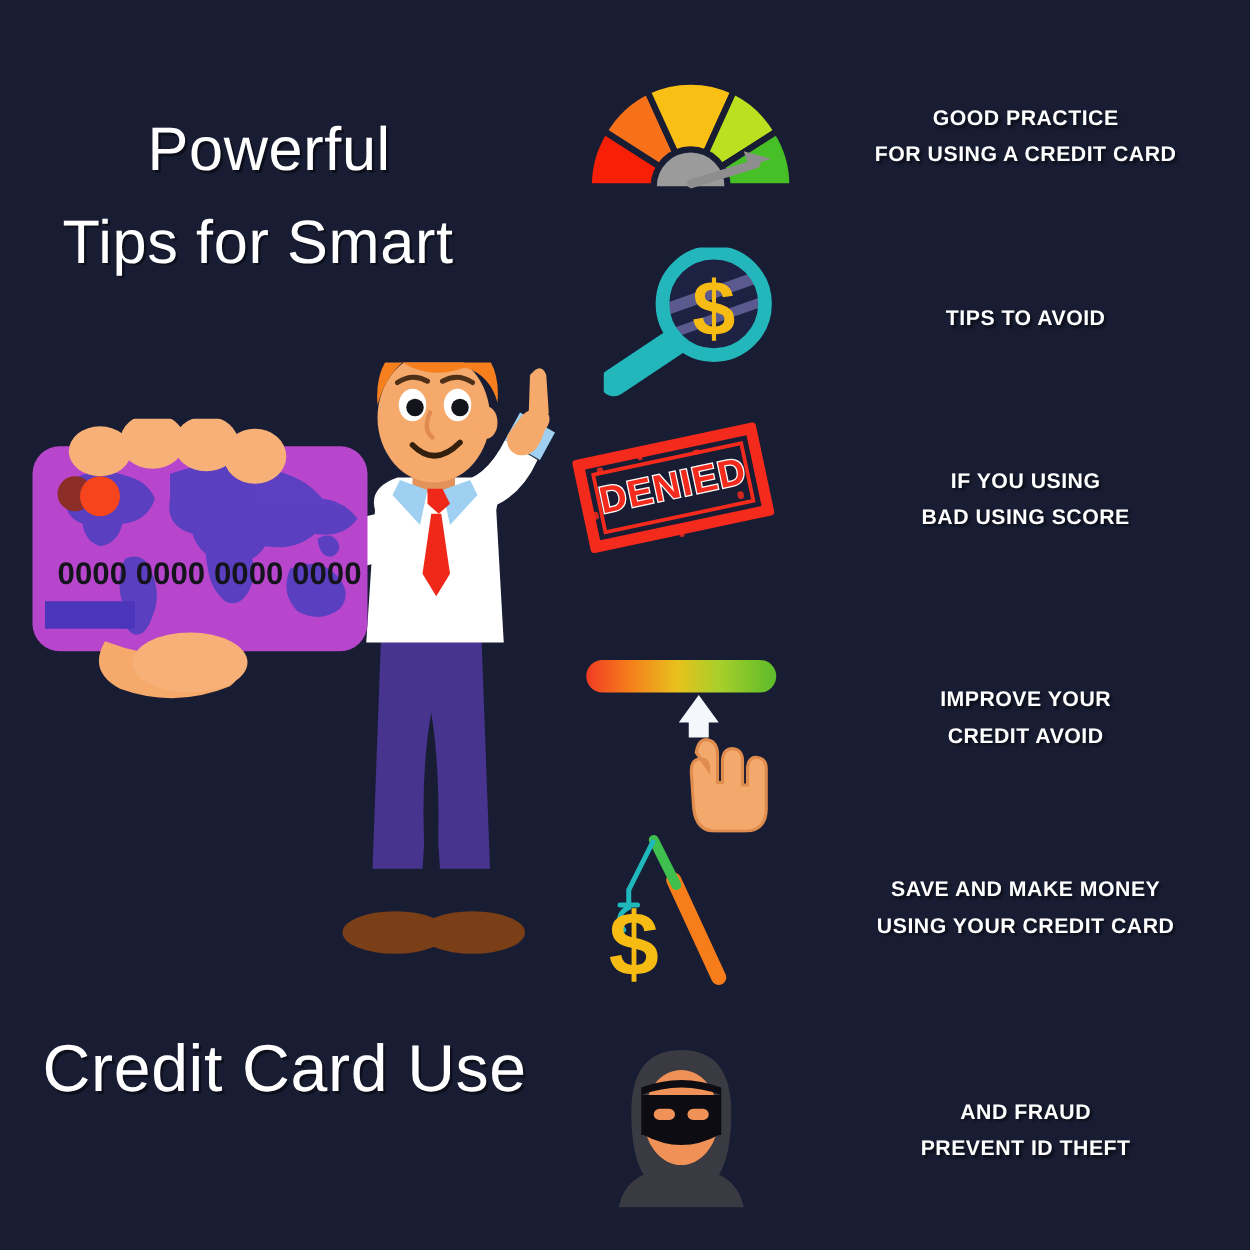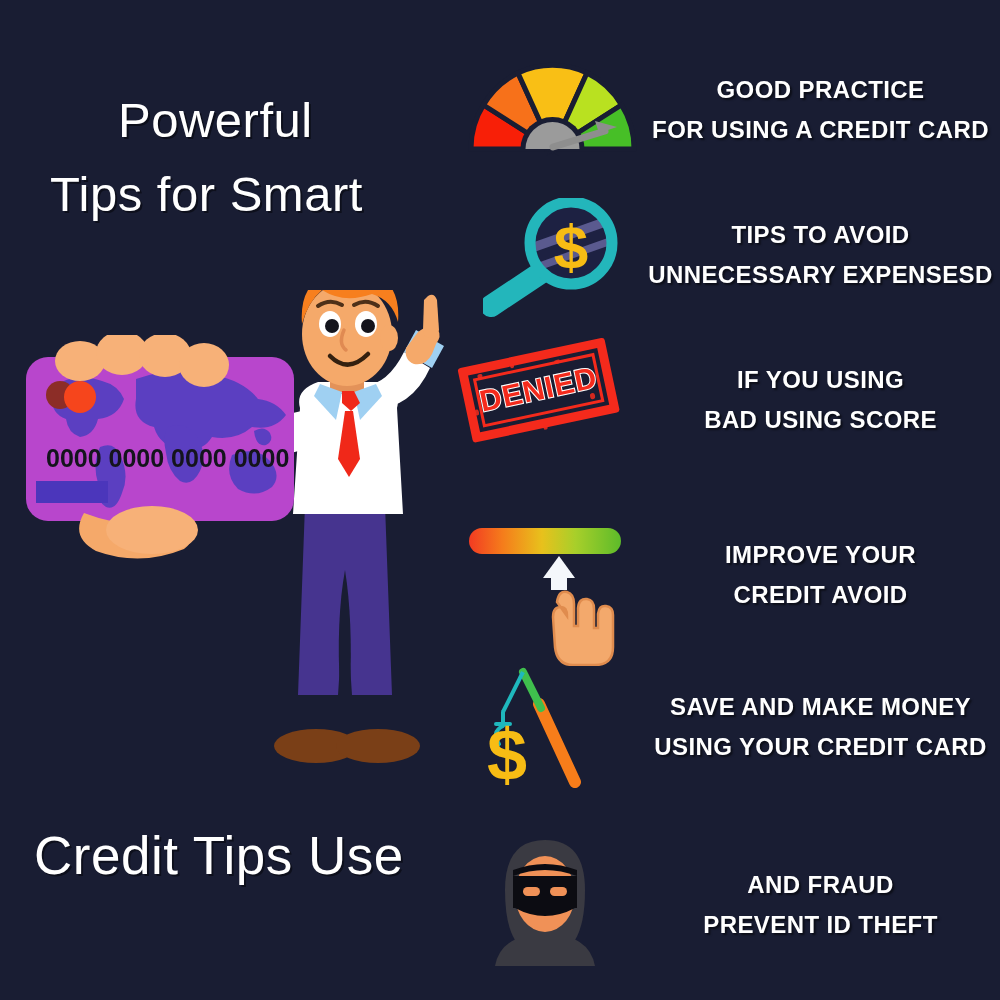--- a/index.html
+++ b/index.html
@@ -44,21 +44,21 @@
   .tip-icon {
     width: 190px;
     height: 150px;
     position: relative;
     flex: 0 0 190px;
   }
   .tip-text {
     flex: 1 1 auto;
     text-align: center;
     color: #ffffff;
-    font-size: 24px;
+    font-size: 17px;
     font-weight: bold;
     line-height: 1.68;
     letter-spacing: 0.4px;
     text-shadow: 2px 2px 2px rgba(0,0,0,0.55);
     padding-right: 4px;
   }
   .tip-text span { display: block; white-space: nowrap; }
 
   #tip-row-0 { top: 35px; }
   #tip-row-1 { top: 180px; }
@@ -149,21 +149,21 @@
     height: 500px;
   }
 </style>
 </head>
 <body>
 
 <div id="infographic">
 
   <div class="headline" id="title-line-1">Powerful</div>
   <div class="headline" id="title-line-2">Tips for Smart</div>
-  <div class="headline" id="title-line-3">Credit Tips Use</div>
+  <div class="headline" id="title-line-3">Credit Card Use</div>
 
   <div id="scene">
     <svg width="460" height="500" viewBox="0 0 460 500">
 
       <path d="M305 215 L385 215 L392 405 L352 405 L345 300 L338 405 L298 405 Z" fill="#46348f"></path>
 
       <path d="M345 280 q8 50 5 120 l-10 0 q-4 -70 5 -120 z" fill="#191d33"></path>
 
       <ellipse cx="316" cy="456" rx="42" ry="17" fill="#7a3f17"></ellipse>
       <ellipse cx="378" cy="456" rx="42" ry="17" fill="#7a3f17"></ellipse>
@@ -284,21 +284,20 @@
             <path d="M40 48 L136 14 L136 24 L40 58 Z" fill="#5a5a8f"></path>
             <path d="M40 70 L136 36 L136 44 L40 78 Z" fill="#5a5a8f"></path>
           </g>
           <circle cx="88" cy="45" r="41" fill="none" stroke="#23b6bb" stroke-width="11"></circle>
           <text x="88" y="70" text-anchor="middle" font-family="Liberation Sans, sans-serif" font-size="62" font-weight="bold" fill="#f7bc14">$</text>
         </svg>
       </div>
     </div>
     <div class="tip-text">
       <span>TIPS TO AVOID</span>
-      <span>UNNECESSARY EXPENSESD</span>
     </div>
   </div>
 
   <div class="tip-row" id="tip-row-2">
     <div class="tip-icon">
       <div class="stamp-wrap">
         <div class="stamp-outer">
           <div class="stamp-inner"></div>
           <div class="stamp-text">DENIED</div>
         </div>

